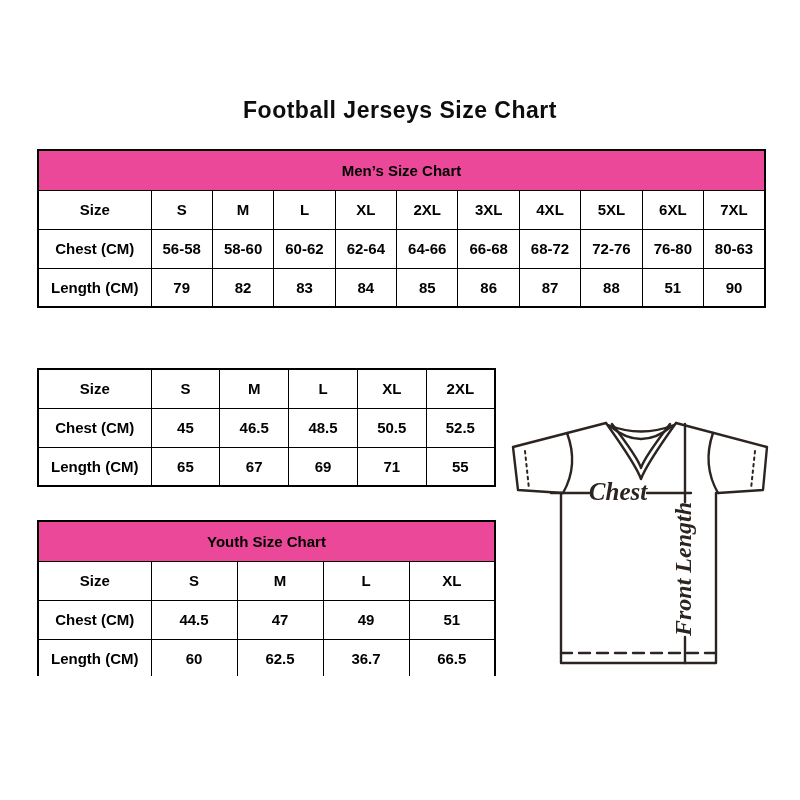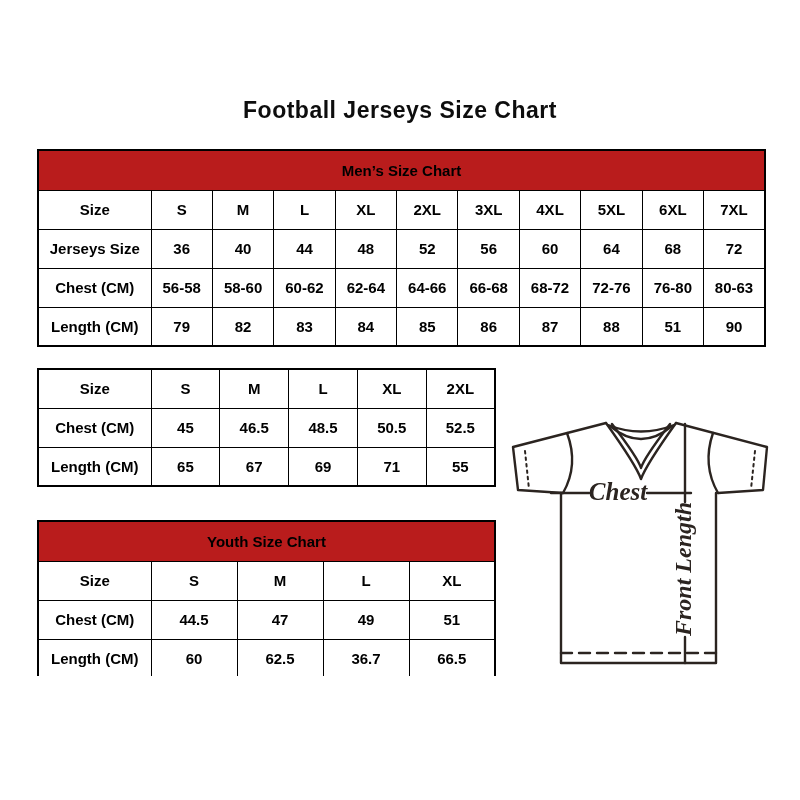--- a/index.html
+++ b/index.html
@@ -6,21 +6,21 @@
   .canvas{position:relative;width:800px;height:676px;background:#ffffff;
           font-family:"Liberation Sans",sans-serif;color:#000;overflow:hidden;}
   .page-title{position:absolute;left:10px;top:97px;width:780px;text-align:center;
               font-size:23px;font-weight:bold;letter-spacing:0.5px;color:#0d0d0d;}
   table.szt{position:absolute;border-collapse:collapse;table-layout:fixed;
             border:2px solid #000;}
   table.szt td{border:1.5px solid #000;text-align:center;vertical-align:middle;
                font-weight:bold;font-size:15px;padding:0;color:#000;}
   table.szt tr{height:39px;}
   table.szt tr.ttl-row{height:40px;}
-  td.ttl{background:#b91c1c;font-size:17px;}
+  td.ttl{background:#ec4899;font-size:17px;}
   #mens-table{left:37px;top:149px;width:727px;}
   #womens-table{left:37px;top:368px;width:457px;}
   #youth-table{left:37px;top:520px;width:457px;}
   #jersey-svg{position:absolute;left:503px;top:403px;}
   .jersey-label{font-family:"Liberation Serif",serif;font-style:italic;
                 font-weight:bold;fill:#2b2420;}
 </style>
 </head>
 <body>
 
@@ -51,33 +51,20 @@
       <td>S</td>
       <td>M</td>
       <td>L</td>
       <td>XL</td>
       <td>2XL</td>
       <td>3XL</td>
       <td>4XL</td>
       <td>5XL</td>
       <td>6XL</td>
       <td>7XL</td>
-    </tr>
-    <tr>
-      <td>Jerseys Size</td>
-      <td>36</td>
-      <td>40</td>
-      <td>44</td>
-      <td>48</td>
-      <td>52</td>
-      <td>56</td>
-      <td>60</td>
-      <td>64</td>
-      <td>68</td>
-      <td>72</td>
     </tr>
     <tr>
       <td>Chest (CM)</td>
       <td>56-58</td>
       <td>58-60</td>
       <td>60-62</td>
       <td>62-64</td>
       <td>64-66</td>
       <td>66-68</td>
       <td>68-72</td>

